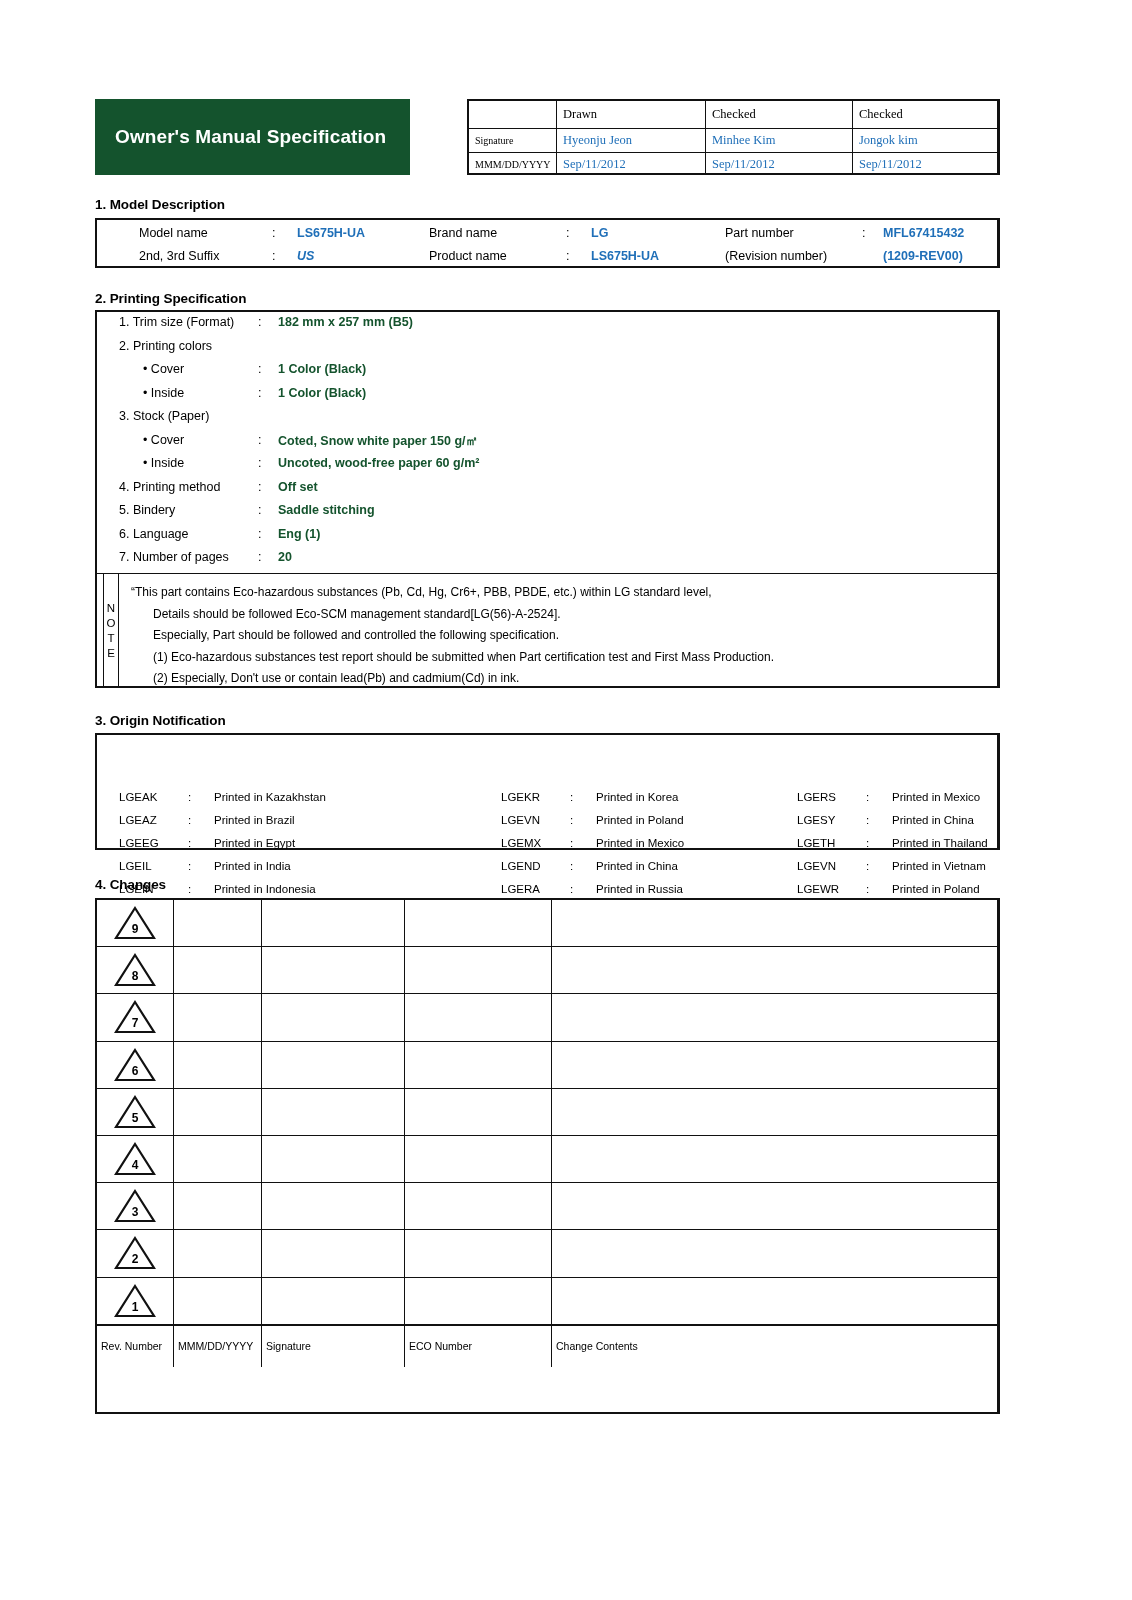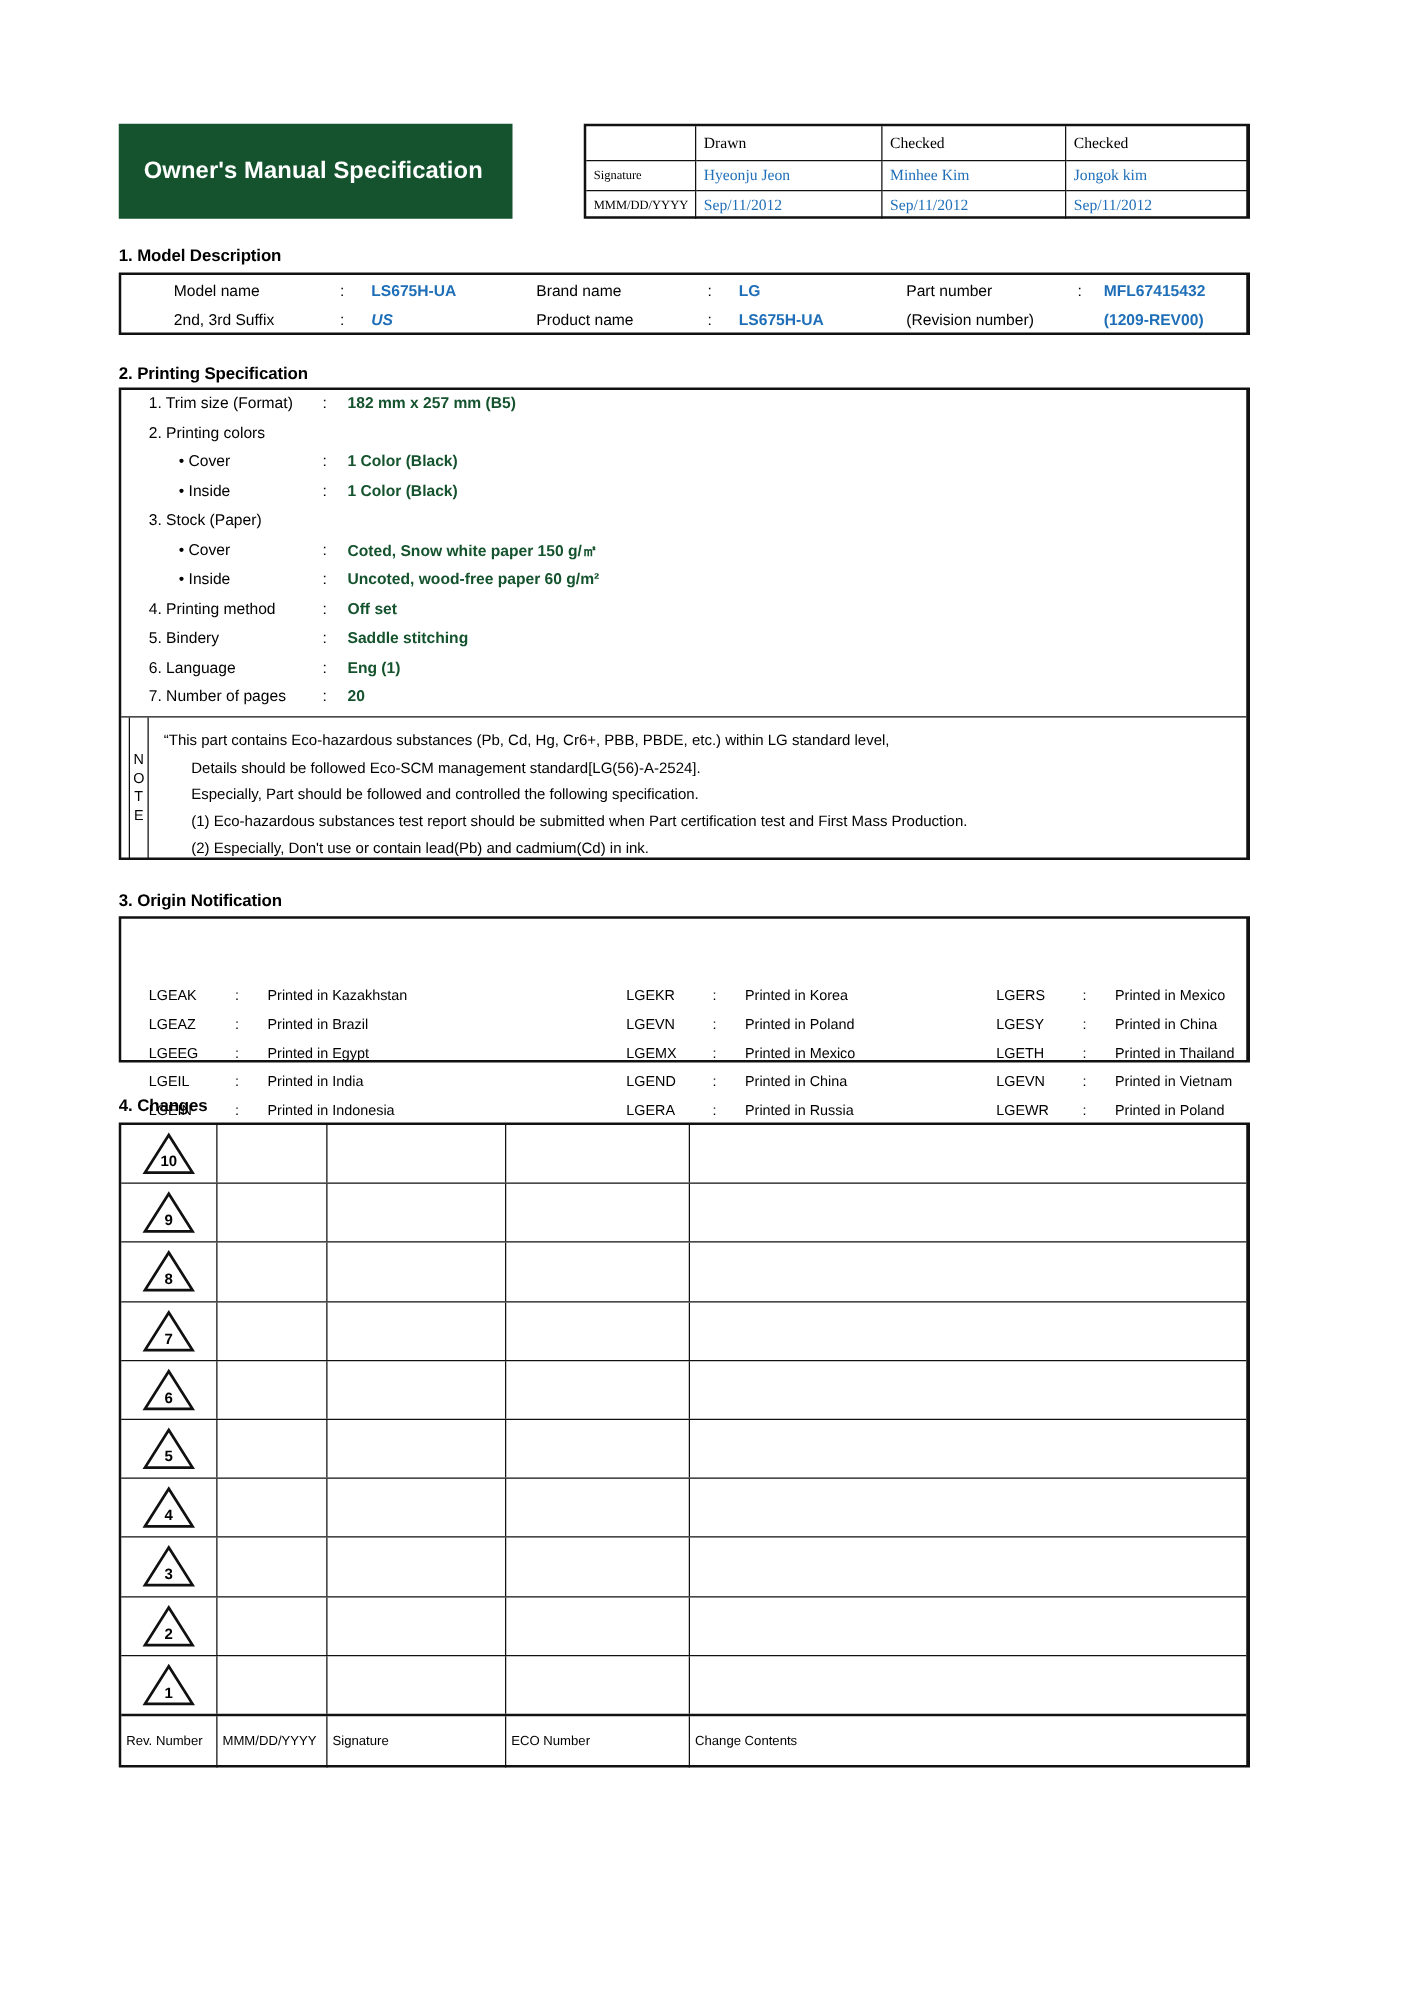--- a/index.html
+++ b/index.html
@@ -473,34 +473,20 @@
 
   <div class="sect-h" style="left:95px; top:877px;">4. Changes</div>
 
   <div class="changes-box" id="changes-box">
       <div class="ch-row">
         <div>
           <div class="tri">
             <svg width="44" height="36" viewBox="0 0 44 36">
               <polygon points="22,3 41,33 3,33" fill="none" stroke="#111" stroke-width="2.2"></polygon>
             </svg>
-            <div class="tnum">10</div>
-          </div>
-        </div>
-        <div></div>
-        <div></div>
-        <div></div>
-        <div></div>
-      </div>
-      <div class="ch-row">
-        <div>
-          <div class="tri">
-            <svg width="44" height="36" viewBox="0 0 44 36">
-              <polygon points="22,3 41,33 3,33" fill="none" stroke="#111" stroke-width="2.2"></polygon>
-            </svg>
             <div class="tnum">9</div>
           </div>
         </div>
         <div></div>
         <div></div>
         <div></div>
         <div></div>
       </div>
       <div class="ch-row">
         <div>

